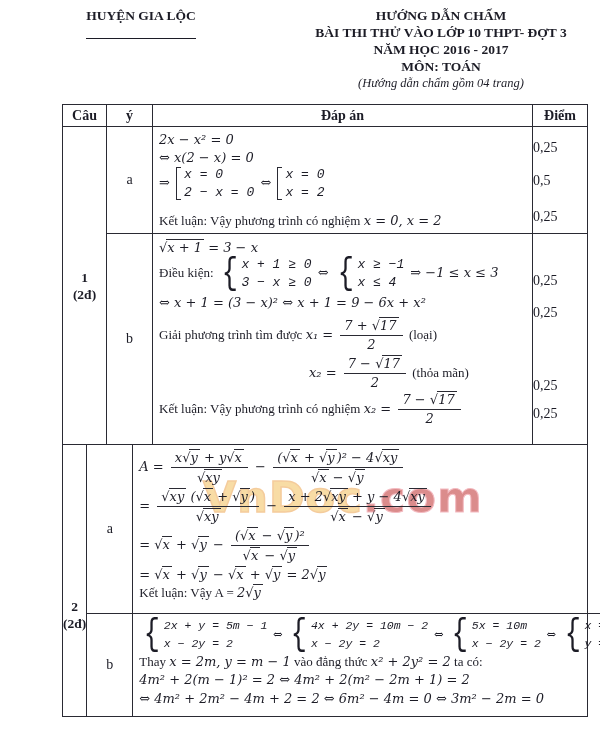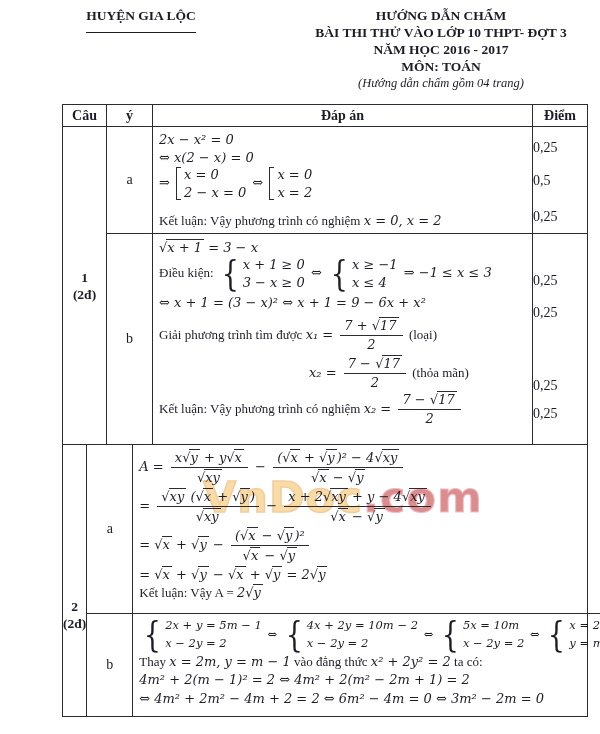--- a/index.html
+++ b/index.html
@@ -7,21 +7,21 @@
   .page {
     position:relative; width:600px; height:734px; background:#fff;
     color:#1c1c26; font-family:"Liberation Serif","DejaVu Serif",serif; overflow:hidden;
   }
 
   
   .header { display:flex; padding-top:7px; }
   .header-left { width:47%; text-align:center; }
   .header-right { width:53%; text-align:center; }
   .hline { font-weight:bold; font-size:13.5px; line-height:17px; }
-  .underlined { display:inline-block; border-bottom:1.4px solid #1c1c26; padding-bottom:8px; }
+  .underlined { display:inline-block; border-bottom:1.4px solid #1c1c26; padding-bottom:14px; }
   .hnote { font-style:italic; font-weight:normal; font-size:12.5px; line-height:17px; }
 
   
   .watermark {
     position:absolute; left:203px; top:476px; z-index:0; opacity:.5;
     font-family:"DejaVu Sans","Liberation Sans",sans-serif; font-weight:bold;
     font-size:43px; letter-spacing:1px; white-space:nowrap; line-height:43px;
   }
   .wm1 { color:#f2bb4e; -webkit-text-stroke:1.5px #eb9a3c; }
   .wm2 { color:#b91c1c; -webkit-text-stroke:1px #e87885; }
@@ -76,21 +76,21 @@
 
   .sqrt { white-space:nowrap;font-style:italic; }
   .sqrt::before { content:"√"; font-style:normal; margin-right:-1px; }
   .rad { display:inline-block; border-top:1.1px solid #2a2a33; padding:0 2px 0 1px; line-height:15px; }
 
   .frac { display:inline-flex; flex-direction:column; vertical-align:middle;
           text-align:center; margin:0 3px; line-height:16px; }
   .frac > .num { border-bottom:1.1px solid #2a2a33; padding:0 4px 1px; }
   .frac > .den { padding-top:1px; }
 
-  .cases { display:inline-flex; align-items:center; vertical-align:middle; margin:0 2px; }
+  .cases { display:inline-flex; align-items:center; vertical-align:middle; margin:0 2px;font-family:Liberation Mono, monospace; }
   .brace { font-style:normal; font-size:36px; line-height:0; display:inline-block;
            transform:scaleX(.75); margin-right:1px; font-weight:300; }
   .lbrack { align-self:stretch; width:5px; border:1.4px solid #2a2a33; border-right:none; margin-right:3px; }
   .stack { display:inline-flex; flex-direction:column; row-gap:3px; }
   .cline { display:block; text-align:left; line-height:15px; white-space:nowrap; }
 </style>
 </head>
 <body>
 
 <div class="page">

